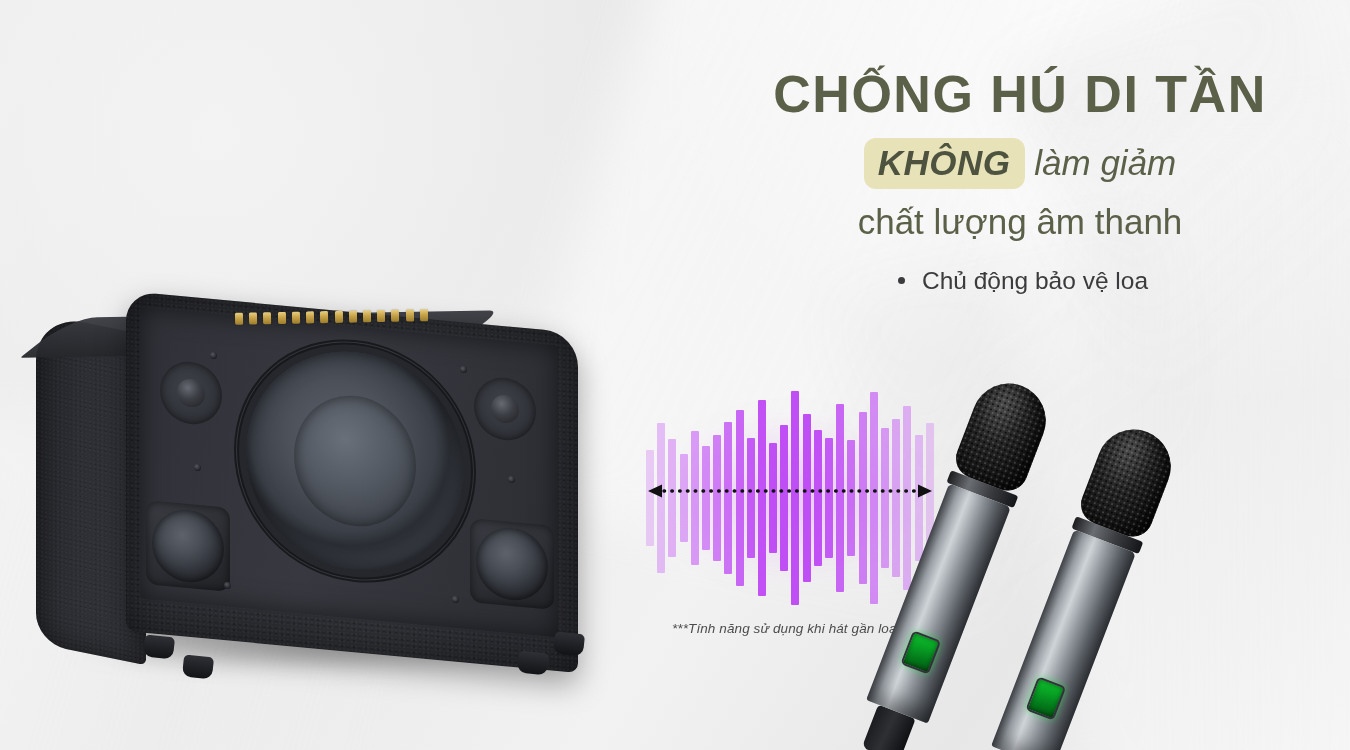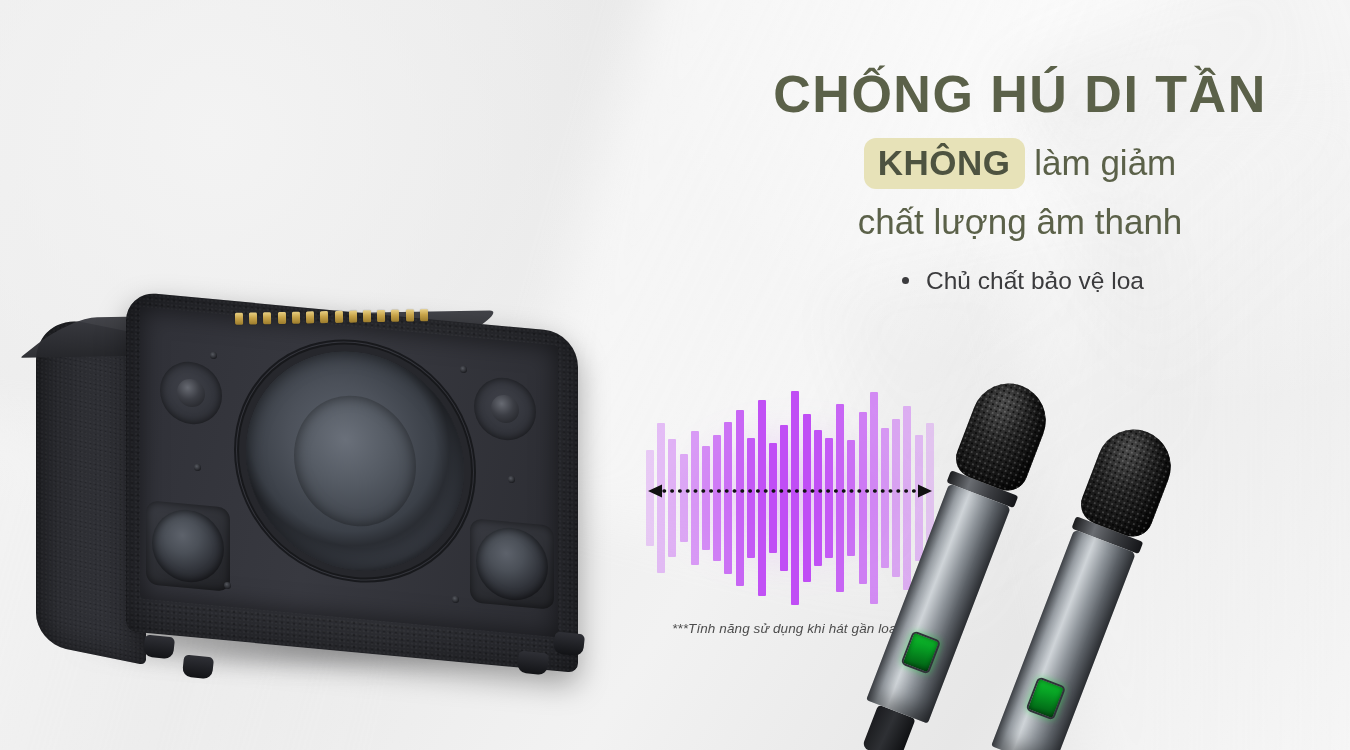--- a/index.html
+++ b/index.html
@@ -170,21 +170,21 @@
   .foot-2{ left:155px; top:356px; transform:rotate(6deg); }
   .foot-3{ left:490px; top:352px; transform:rotate(6deg); }
   .foot-4{ left:526px; top:333px; transform:rotate(6deg); }
 
   
   #headline-block{ position:absolute; left:700px; top:66px; width:640px; text-align:center; }
   #headline{
     font-size:52px; font-weight:700; letter-spacing:1.5px;
     color:#5b6149; line-height:1.08; white-space:nowrap;
   }
-  #subline1{ margin-top:16px; font-size:35px; color:#5b6149; line-height:1.18; white-space:nowrap; }
+  #subline1{ margin-top:16px; font-size:35px; color:#5b6149; line-height:1.18; white-space:nowrap;font-style:italic; }
   #badge{
     display:inline-block; padding:4px 14px 6px; border-radius:12px;
     background:#e7e2b8; color:#4e5340; font-weight:700; letter-spacing:.5px;
     vertical-align:baseline;
   }
   #subline2{ margin-top:12px; font-size:35px; color:#5b6149; line-height:1.18; white-space:nowrap; }
   #bullets{ margin:22px 0 0 0; list-style:none; display:inline-block; text-align:left; }
   #bullets li{
     position:relative; padding-left:30px; margin-bottom:9px;
     font-size:24.5px; color:#3b3b3d; line-height:1.3; white-space:nowrap;
@@ -311,21 +311,21 @@
     <div class="foot foot-2"></div>
     <div class="foot foot-3"></div>
     <div class="foot foot-4"></div>
   </div>
 
   <div id="headline-block">
     <div id="headline">CHỐNG HÚ DI TẦN</div>
     <div id="subline1"><span id="badge">KHÔNG</span> <span>làm giảm</span></div>
     <div id="subline2">chất lượng âm thanh</div>
     <ul id="bullets">
-      <li>Chủ chất bảo vệ loa</li>
+      <li>Chủ động bảo vệ loa</li>
     </ul>
   </div>
 
   <div id="waveform-wrap">
     <div id="wave-glow"></div>
     <div id="wave-bars">
         <div class="bar" style="height: 96px; background: rgb(192, 78, 245); opacity: 0.26;"></div>
         <div class="bar" style="height: 150px; background: rgb(192, 78, 245); opacity: 0.34;"></div>
         <div class="bar" style="height: 118px; background: rgb(192, 78, 245); opacity: 0.4;"></div>
         <div class="bar" style="height: 88px; background: rgb(192, 78, 245); opacity: 0.46;"></div>

